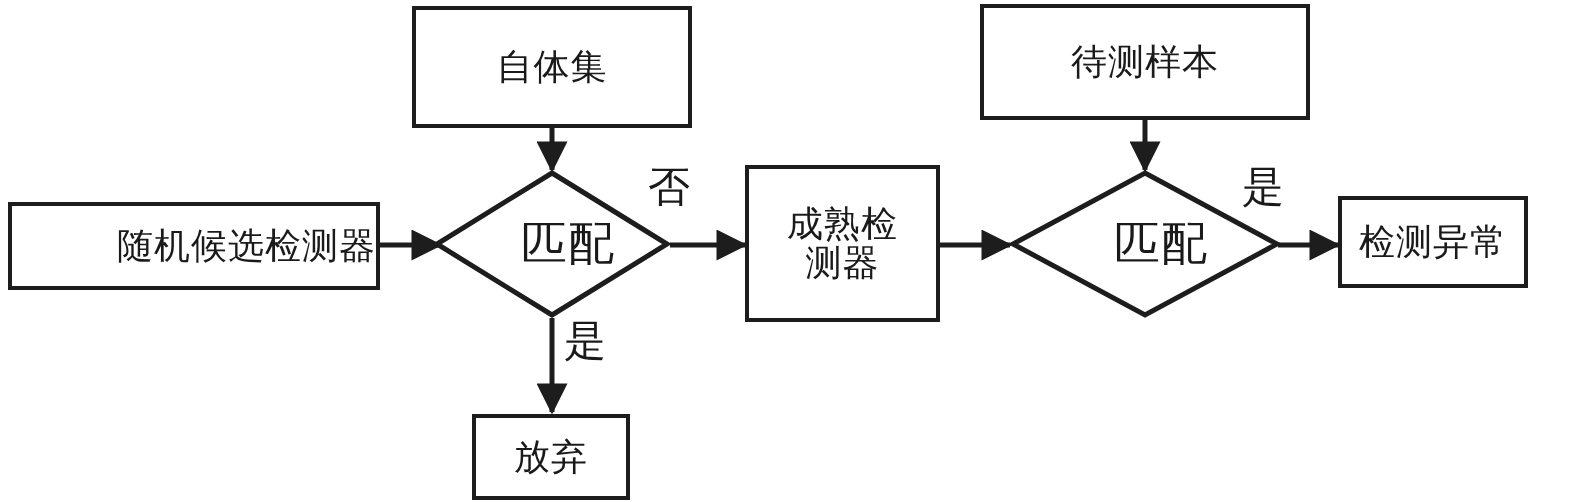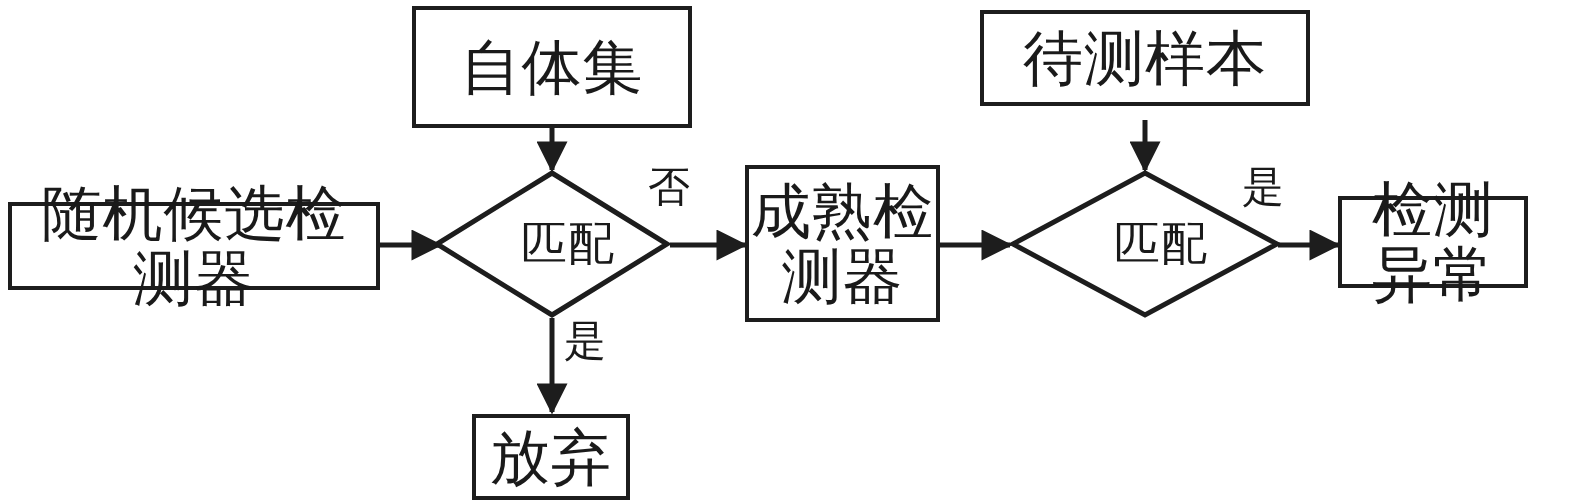--- a/index.html
+++ b/index.html
@@ -22,21 +22,21 @@
     align-items: center;
     justify-content: center;
     text-align: center;
     color: #1a1a1a;
   }
   .box {
     border: 4px solid #1d1d1d;
     background: #ffffff;
   }
   .box .label {
-    font-size: 60px;
+    font-size: 36px;
     line-height: 1.08;
     letter-spacing: 1px;
     white-space: pre-line;
   }
   .diamond-wrap {
     position: absolute;
   }
   .diamond-wrap svg {
     display: block;
     overflow: visible;
@@ -118,21 +118,21 @@
 
   <div class="node box" style="left:472px; top:414px; width:158px; height:86px;">
     <span class="label">放弃</span>
   </div>
 
   <div class="node box" style="left:745px; top:165px; width:195px; height:157px;">
     <span class="label">成熟检
 测器</span>
   </div>
 
-  <div class="node box" style="left:980px; top:10px; width:330px; height:96px;">
+  <div class="node box" style="left:980px; top:4px; width:330px; height:116px;">
     <span class="label">待测样本</span>
   </div>
 
   <div class="diamond-wrap" style="left:1010px; top:170px; width:270px; height:148px;">
     <svg width="270" height="148" viewBox="0 0 270 148" xmlns="http://www.w3.org/2000/svg">
       <polygon points="135,3 267,74 135,145 3,74" fill="#ffffff" stroke="#1d1d1d" stroke-width="5"></polygon>
     </svg>
     <div class="diamond-label">匹配</div>
   </div>
 

